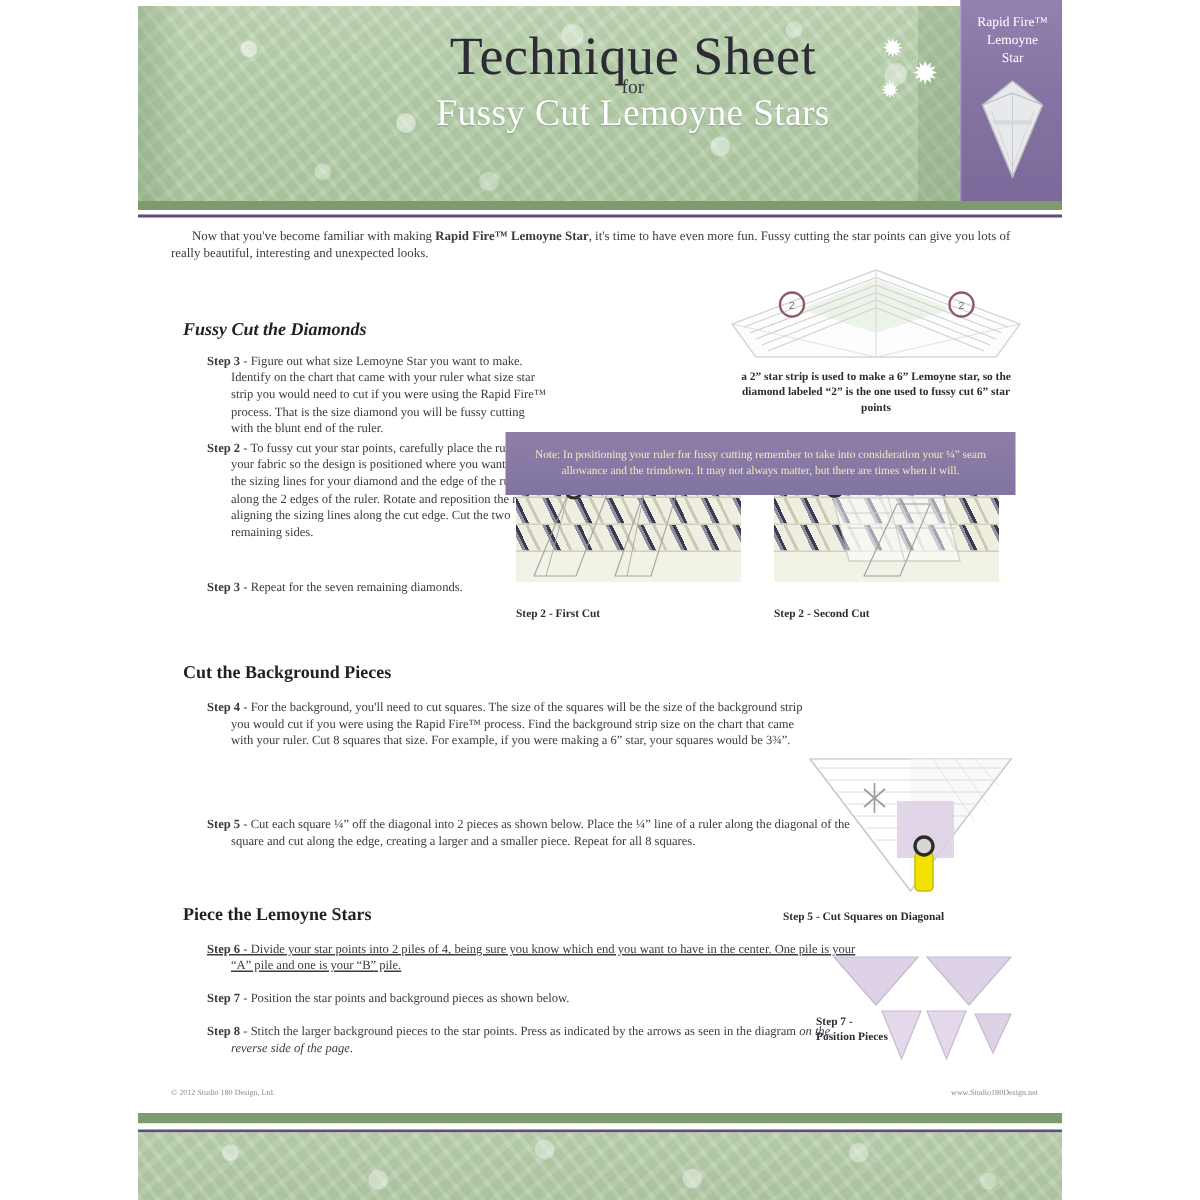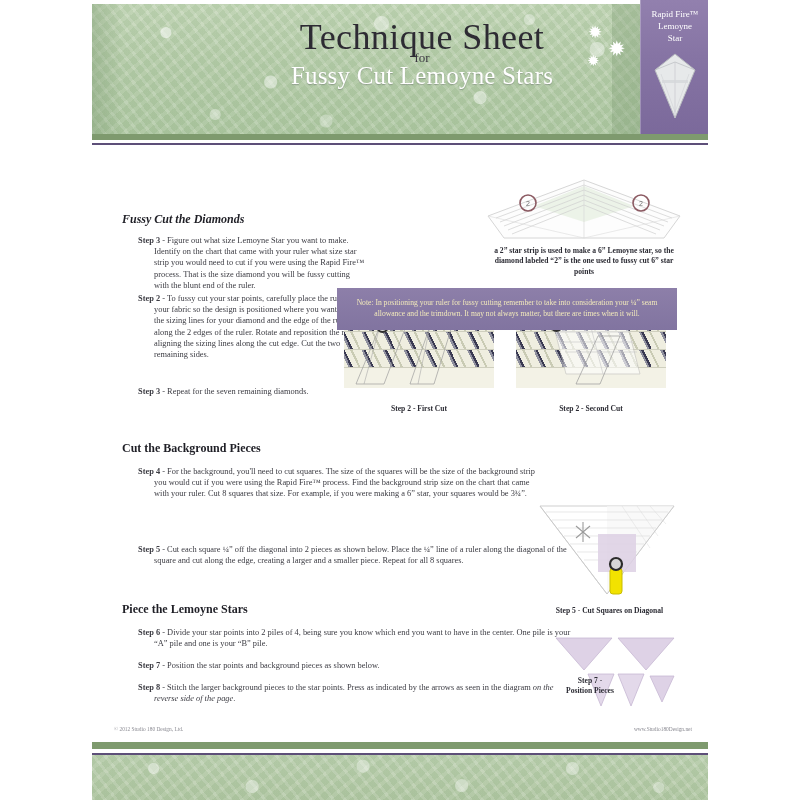--- a/index.html
+++ b/index.html
@@ -173,21 +173,21 @@
     display: flex; align-items: center; justify-content: center;
   }
   .note-text {
     width: 318px; text-align: center;
     font-size: 7.6px; line-height: 10.6px; color: #f2e9bb;
     font-family: "Liberation Serif", serif;
   }
 
   
   .cap {
-    position: absolute; text-align: center;
+    position: absolute; text-align: left;
     font-size: 7.6px; color: #2b2b33; font-weight: bold;
     font-family: "Liberation Serif", serif; line-height: 10px;
   }
   .fig-note {
     position: absolute; text-align: center;
     font-size: 7.6px; line-height: 10.4px; color: #2b2b33;
     font-weight: bold; font-family: "Liberation Serif", serif;
   }
 
   
@@ -288,33 +288,34 @@
       <rect x="9" y="28" width="26" height="3" fill="#d5d7da" opacity=".8"></rect>
     </svg>
   </div>
 
   <div class="rule-green"></div>
   <div class="rule-white"></div>
   <div class="rule-purple"></div>
 
   <div class="body-area">
 
+    <div class="intro">Now that you've become familiar with making <b>Rapid Fire™ Lemoyne Star</b>, it's time to have even more fun.  Fussy cutting the star points can give you lots of really beautiful, interesting and unexpected looks.</div>
 
     <div class="h2" style="top:66px;font-style:italic;">Fussy Cut the Diamonds</div>
 
     <div class="step" style="left:46px; top:89px;  width:212px;"><b>Step 3</b> - Figure out what size Lemoyne Star you want to make.  Identify on the chart that came with your ruler what size star strip you would need to cut if you were using the Rapid Fire™ process.  That is the size diamond you will be fussy cutting with the blunt end of the ruler.</div>
     <div class="step" style="left:46px; top:147px; width:212px;"><b>Step 2</b> - To fussy cut your star points, carefully place the ruler on your fabric so the design is positioned where you want it inside the sizing lines for your diamond and the edge of the ruler.  Cut along the 2 edges of the ruler.  Rotate and reposition the ruler aligning the sizing lines along the cut edge.  Cut the two remaining sides.</div>
     <div class="step" style="left:46px; top:240px; width:212px;"><b>Step 3</b> - Repeat for the seven remaining diamonds.</div>
 
     <div class="h2" style="top:295px;">Cut the Background Pieces</div>
     <div class="step" style="left:46px; top:320px; width:390px;"><b>Step 4</b> - For the background, you'll need to cut squares.  The size of the squares will be the size of the background strip you would cut if you were using the Rapid Fire™ process.  Find the background strip size on the chart that came with your ruler.  Cut 8 squares that size.  For example, if you were making a 6” star, your squares would be 3¾”.</div>
     <div class="step" style="left:46px; top:398px; width:418px;"><b>Step 5</b> - Cut each square ¼” off the diagonal into 2 pieces as shown below.  Place the ¼” line of a ruler along the diagonal of the square and cut along the edge, creating a larger and a smaller piece.  Repeat for all 8 squares.</div>
 
     <div class="h2" style="top:456px;">Piece the Lemoyne Stars</div>
-    <div class="step" style="left:46px; top:481px; width:420px;"><b>Step 6</b> - Divide your star points into 2 piles of 4, being sure you know which end you want to have in the center.  One pile is your “A” pile and one is your “B” pile.</div>
+    <div class="step" style="left:46px; top:481px; width:420px;text-decoration:underline;"><b>Step 6</b> - Divide your star points into 2 piles of 4, being sure you know which end you want to have in the center.  One pile is your “A” pile and one is your “B” pile.</div>
     <div class="step" style="left:46px; top:514px; width:420px;"><b>Step 7</b> - Position the star points and background pieces as shown below.</div>
     <div class="step" style="left:46px; top:536px; width:420px;"><b>Step 8</b> - Stitch the larger background pieces to the star points.  Press as indicated by the arrows as seen in the diagram <i>on the reverse side of the page</i>.</div>
   </div>
 
   <svg class="fig" style="left:392px; top:176px; width:200px; height:66px;" viewBox="0 0 200 66">
     <polygon points="100,4 196,40 180,62 20,62 4,40" fill="#fdfdfd" stroke="#d6d6d6" stroke-width="1"></polygon>
     <polygon points="100,10 150,30 100,46 50,30" fill="#e6efe0" opacity=".75"></polygon>
     <g stroke="#cfcfcf" stroke-width=".7" fill="none">
       <polyline points="12,42 100,9 188,42"></polyline>
       <polyline points="16,46 100,14 184,46"></polyline>

